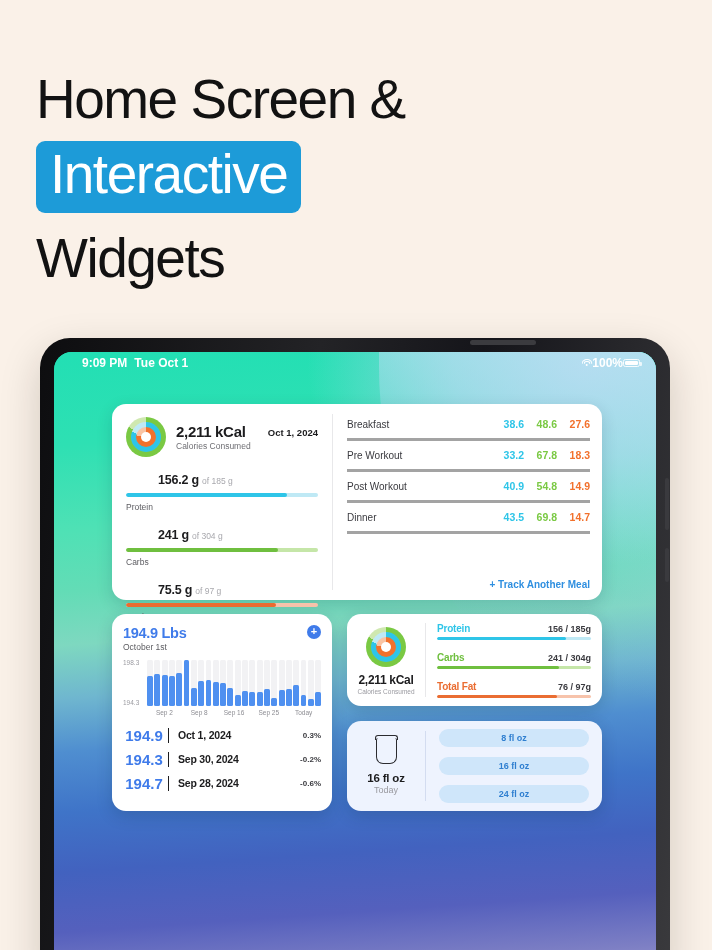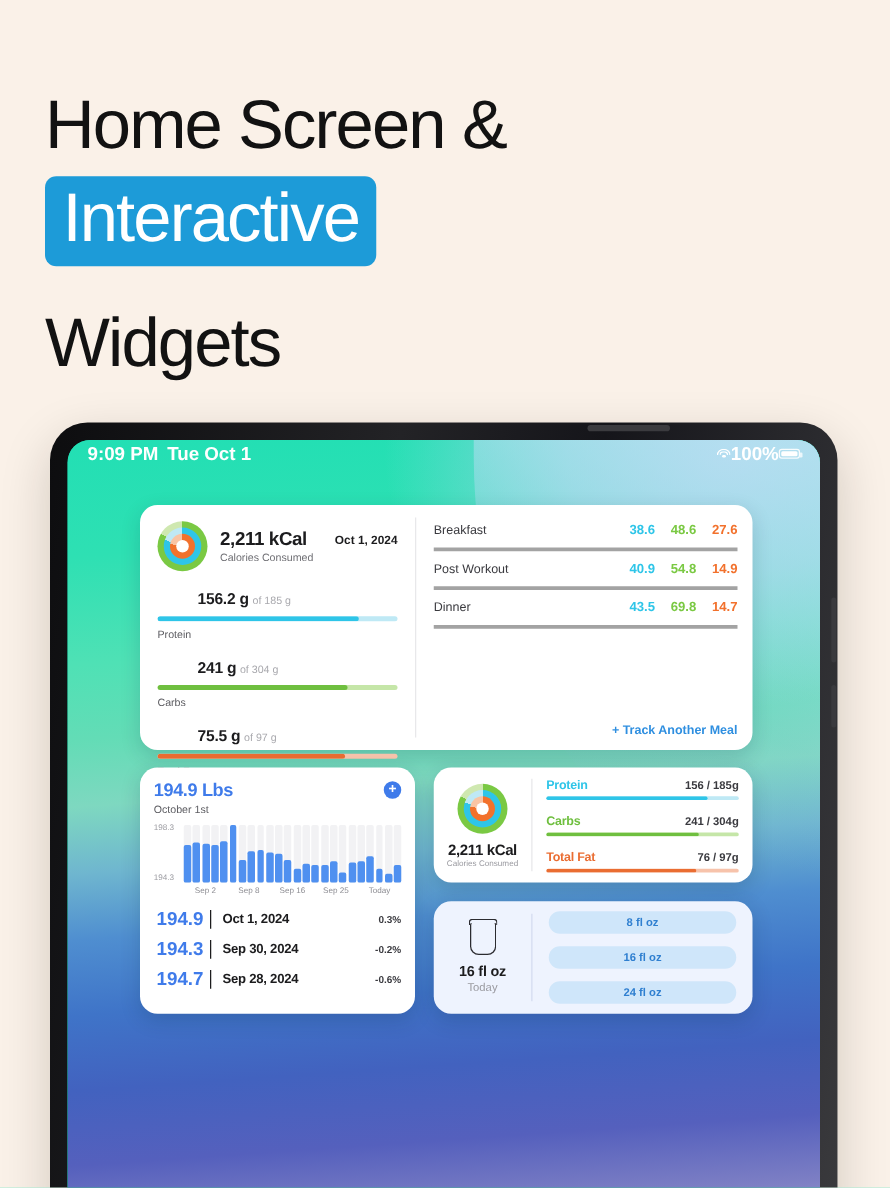--- a/index.html
+++ b/index.html
@@ -9,21 +9,21 @@
     font-family: "Liberation Sans", sans-serif;
     overflow: hidden;
   }
   .page { position: relative; width: 712px; height: 950px; background: #faf1e8; }
 
   
   .headline { position: absolute; left: 36px; top: 72px; width: 620px; }
   .hl-line { font-size: 55px; line-height: 1.0; font-weight: 400; color: #121212;
              letter-spacing: -1.5px; white-space: nowrap; }
   .hl-row1 { margin-bottom: 14px; }
-  .hl-hi-wrap { display: inline-block; margin-bottom: 28px; }
+  .hl-hi-wrap { display: inline-block; margin-bottom: 12px; }
   .hl-hi { display: inline-block; background: #1d9bd8; color: #ffffff; border-radius: 9px;
            padding: 6px 14px 11px 14px; font-size: 55px; line-height: 1.0;
            letter-spacing: -1.5px; }
   .hl-row3 { margin-top: 6px; }
 
   
   .tablet { position: absolute; left: 40px; top: 338px; width: 630px; height: 640px;
             background: linear-gradient(100deg,#0d0d0f 0%,#232326 38%,#15151a 60%,#3a3a3d 100%);
             border-radius: 30px 30px 0 0;
             padding: 14px 14px 0 14px;
@@ -44,23 +44,23 @@
                 background: linear-gradient(200deg, rgba(190,226,244,.85), rgba(150,200,235,.15) 58%, rgba(120,180,225,0) 78%);
                 border-radius: 0 0 0 90% ; }
   .btn-top { position: absolute; left: 430px; top: 2px; width: 66px; height: 5px;
              background: #3b3b3f; border-radius: 3px; }
   .btn-side { position: absolute; right: 1px; top: 140px; width: 4px; height: 52px;
               background: #3a3a3e; border-radius: 3px; }
   .btn-side2 { position: absolute; right: 1px; top: 210px; width: 4px; height: 34px;
                background: #3a3a3e; border-radius: 3px; }
 
   
-  .statusbar { position: absolute; left: 0; right: 0; top: 0; height: 22px;
+  .statusbar { position: absolute; left: 12px; right: 0; top: 0; height: 22px;
                display: flex; align-items: center; padding: 0 16px;
-               color: #ffffff; font-size: 15px; font-weight: 600; }
+               color: #ffffff; font-size: 12px; font-weight: 600; }
   .sb-left { display: flex; align-items: center; gap: 7px; }
   .sb-right { margin-left: auto; display: flex; align-items: center; gap: 0; }
   .wifi-ico { display: inline-block; width: 11px; height: 9px; position: relative; }
   .wifi-ico i { position: absolute; border: 1.4px solid #fff; border-bottom: none;
                 border-radius: 50% 50% 0 0 / 100% 100% 0 0; left: 50%; transform: translateX(-50%); }
   .wifi-ico i:nth-child(1) { width: 11px; height: 5px; top: 0; }
   .wifi-ico i:nth-child(2) { width: 7px; height: 3.4px; top: 2.4px; }
   .wifi-ico i:nth-child(3) { width: 2.6px; height: 2.6px; top: 5.4px;
                              border: none; background: #fff; border-radius: 50%; }
   .batt { width: 17px; height: 8.5px; border: 1.3px solid rgba(255,255,255,.9);
@@ -267,20 +267,26 @@
           <div class="w-top-div"></div>
 
           <div class="w-top-right">
             <div class="meal-row">
               <span class="meal-name">Breakfast</span>
               <span class="meal-num n-p">38.6</span>
               <span class="meal-num n-c">48.6</span>
               <span class="meal-num n-f">27.6</span>
             </div>
             <div class="meal-row">
+              <span class="meal-name">Pre Workout</span>
+              <span class="meal-num n-p">33.2</span>
+              <span class="meal-num n-c">67.8</span>
+              <span class="meal-num n-f">18.3</span>
+            </div>
+            <div class="meal-row">
               <span class="meal-name">Post Workout</span>
               <span class="meal-num n-p">40.9</span>
               <span class="meal-num n-c">54.8</span>
               <span class="meal-num n-f">14.9</span>
             </div>
             <div class="meal-row">
               <span class="meal-name">Dinner</span>
               <span class="meal-num n-p">43.5</span>
               <span class="meal-num n-c">69.8</span>
               <span class="meal-num n-f">14.7</span>

